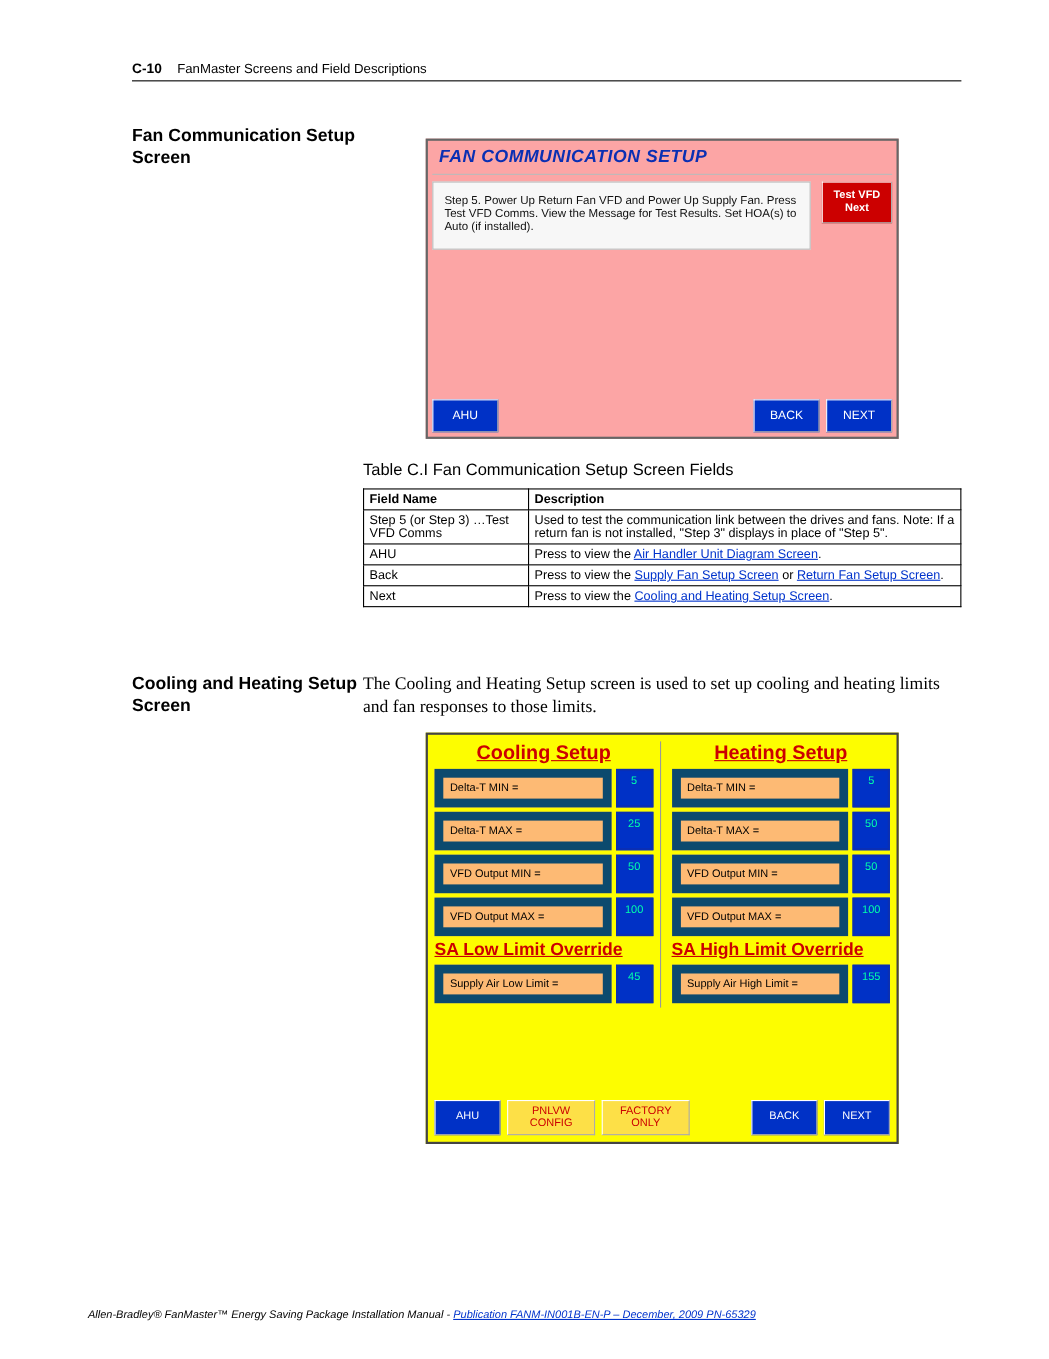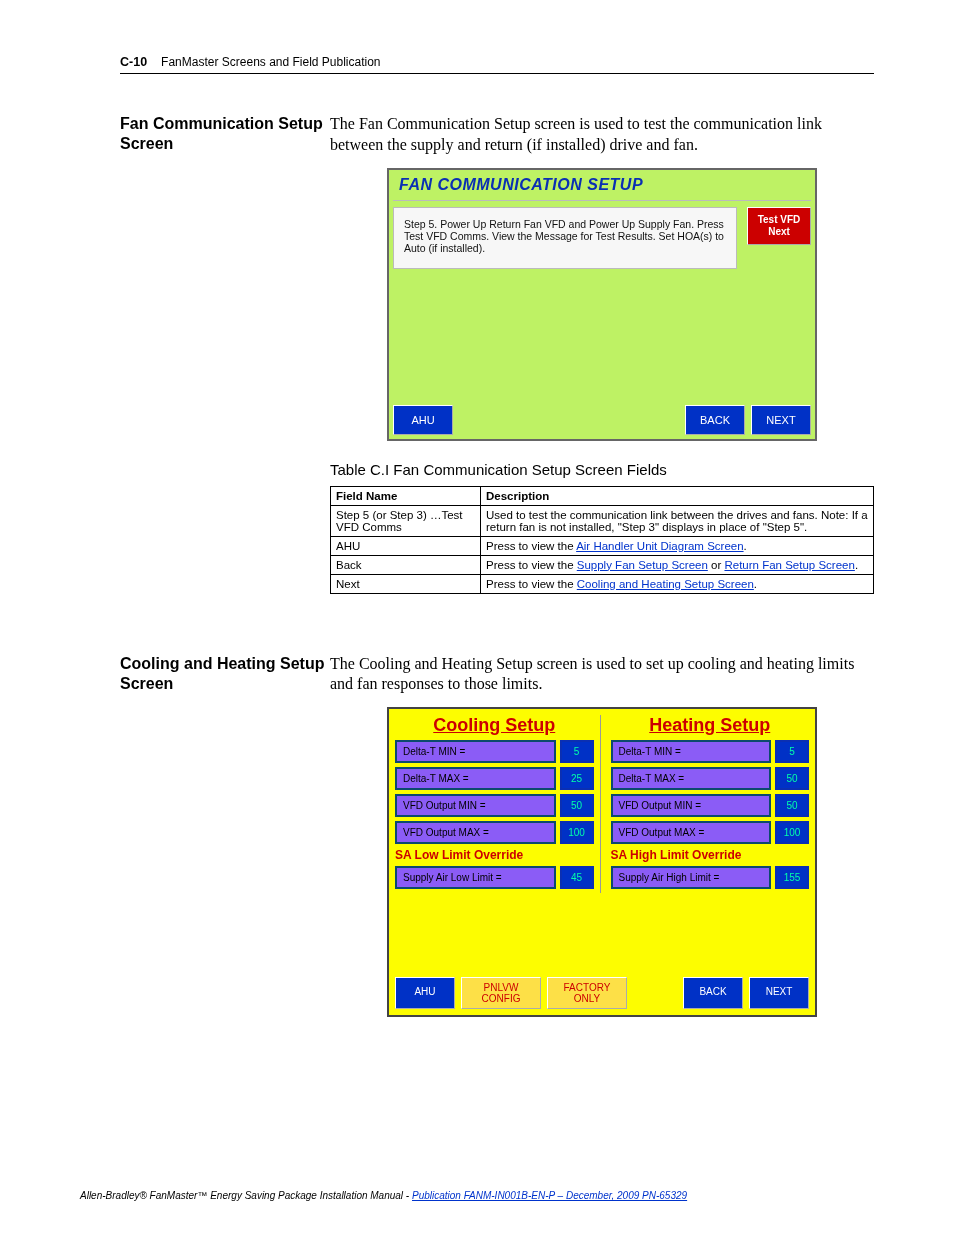--- a/index.html
+++ b/index.html
@@ -7,21 +7,21 @@
   .page { padding: 55px 80px 0 80px; margin-left: 40px; }
   .header-line { display: flex; align-items: baseline; border-bottom: 1px solid #000; padding-bottom: 4px; margin-bottom: 40px; }
   .pgnum { font-weight: bold; font-size: 12.5px; margin-right: 14px; }
   .breadcrumb { font-size: 12px; }
   .twocol { display: flex; }
   .leftcol { width: 210px; flex: 0 0 210px; }
   .rightcol { flex: 1; }
   .section-head { font-weight: bold; font-size: 16px; color: #000; line-height: 1.25; }
   .body-text { font-family: "Times New Roman", Times, serif; font-size: 16px; line-height: 1.3; }
   .scr-wrap { margin-top: 12px; display:flex; justify-content:center; }
-  .scr1 { width: 430px; border: 2px solid #666; background: #bef264; padding: 4px; font-size: 11px; }
+  .scr1 { width: 430px; border: 2px solid #666; background: #fca5a5; padding: 4px; font-size: 11px; }
   .scr1-title { color: #0a2fb3; font-weight: bold; font-style: italic; font-size: 16px; letter-spacing: 0.5px; border-bottom: 1px solid #bbb; padding: 2px 0 6px 6px; }
   .scr1-body { display: flex; gap: 10px; margin-top: 6px; }
   .scr1-text { flex: 1; border: 1px solid #bbb; background: #f7f7f7; padding: 10px; font-size: 10.5px; color: #111; height: 62px; }
   .btn-red { background: #c00; color: #fff; text-align: center; padding: 6px 4px; font-size: 10px; font-weight: bold; border: 1px outset #fff; cursor: pointer; }
   .btn-red.sm { width: 64px; height: 38px; display:flex; align-items:center; justify-content:center; line-height:1.2; }
   .scr1-spacer { height: 130px; }
   .scr1-footer { display: flex; gap: 6px; margin-top: 6px; }
   .btn-blue { background: #0031c6; color: #fff; text-align: center; padding: 8px 4px; font-size: 11px; border: 1px outset #fff; width: 60px; cursor:pointer; }
   .grow { flex: 1; }
 
@@ -31,45 +31,44 @@
   .ft th { font-weight: bold; }
   a.link { color: #0033cc; text-decoration: underline; cursor:pointer; }
 
   .section2 { margin-top: 60px; }
 
   .scr2 { width: 430px; border: 2px solid #444; background: #fdfd00; padding: 6px; font-size: 10.5px; }
   .scr2-cols { display: flex; gap: 10px; }
   .scr2-col { flex:1; }
   .scr2-title { color: #c00; font-weight: bold; text-align: center; text-decoration: underline; font-size: 18px; margin-bottom: 4px; }
   .scr2-row { display: flex; gap: 4px; margin-bottom: 4px; }
-  .scr2-label { flex:1; background: #8b5cf6; border: 2px solid #0c4a6e; color: #000; padding: 4px 6px; font-size: 10px; }
+  .scr2-label { flex:1; background: #fdba74; border: 8px solid #0c4a6e; color: #000; padding: 4px 6px; font-size: 10px; }
   .scr2-val { width: 34px; background: #0031c6; color: #00ffaa; border: 2px solid #0a2fb3; text-align: center; padding: 4px 2px; font-size: 10px; cursor:pointer; }
-  .scr2-sub { color: #c00; font-weight: bold; font-size: 12px; margin: 4px 0; }
+  .scr2-sub { color: #c00; font-weight: bold; font-size: 16px; text-decoration: underline; margin: 4px 0; }
   .scr2-spacer { height: 80px; }
   .scr2-footer { display:flex; gap:6px; margin-top: 4px; }
   .btn-blue2 { background:#0031c6; color:#fff; border:1px outset #fff; text-align:center; padding:8px 4px; font-size:10px; width:60px; cursor:pointer; }
   .btn-gray { background:#fde047; color:#c00; border:1px outset #fff; text-align:center; padding:4px 2px; font-size:10px; width:80px; line-height:1.1; display:flex; align-items:center; justify-content:center; }
 
   .foot { position:absolute; bottom: 34px; left: 80px; right: 80px; font-size: 10px; font-style: italic; }
 </style>
 </head>
 <body>
 
 <div class="page">
   <div class="header-line">
     <span class="pgnum">C-10</span>
-    <span class="breadcrumb">FanMaster Screens and Field Publication</span>
+    <span class="breadcrumb">FanMaster Screens and Field Descriptions</span>
   </div>
 
   <div class="twocol">
     <div class="leftcol">
       <div class="section-head">Fan Communication Setup Screen</div>
     </div>
     <div class="rightcol">
-      <div class="body-text">The Fan Communication Setup screen is used to test the communication link between the supply and return (if installed) drive and fan.</div>
 
       <div class="scr-wrap">
         <div class="scr1">
           <div class="scr1-title">FAN COMMUNICATION SETUP</div>
           <div class="scr1-body">
             <div class="scr1-text">Step 5.   Power Up Return Fan VFD and Power Up Supply Fan.  Press Test VFD Comms.  View the Message for Test Results.  Set HOA(s) to Auto (if installed).</div>
             <div class="btn-red sm">Test VFD Next</div>
           </div>
           <div class="scr1-spacer"></div>
           <div class="scr1-footer">

